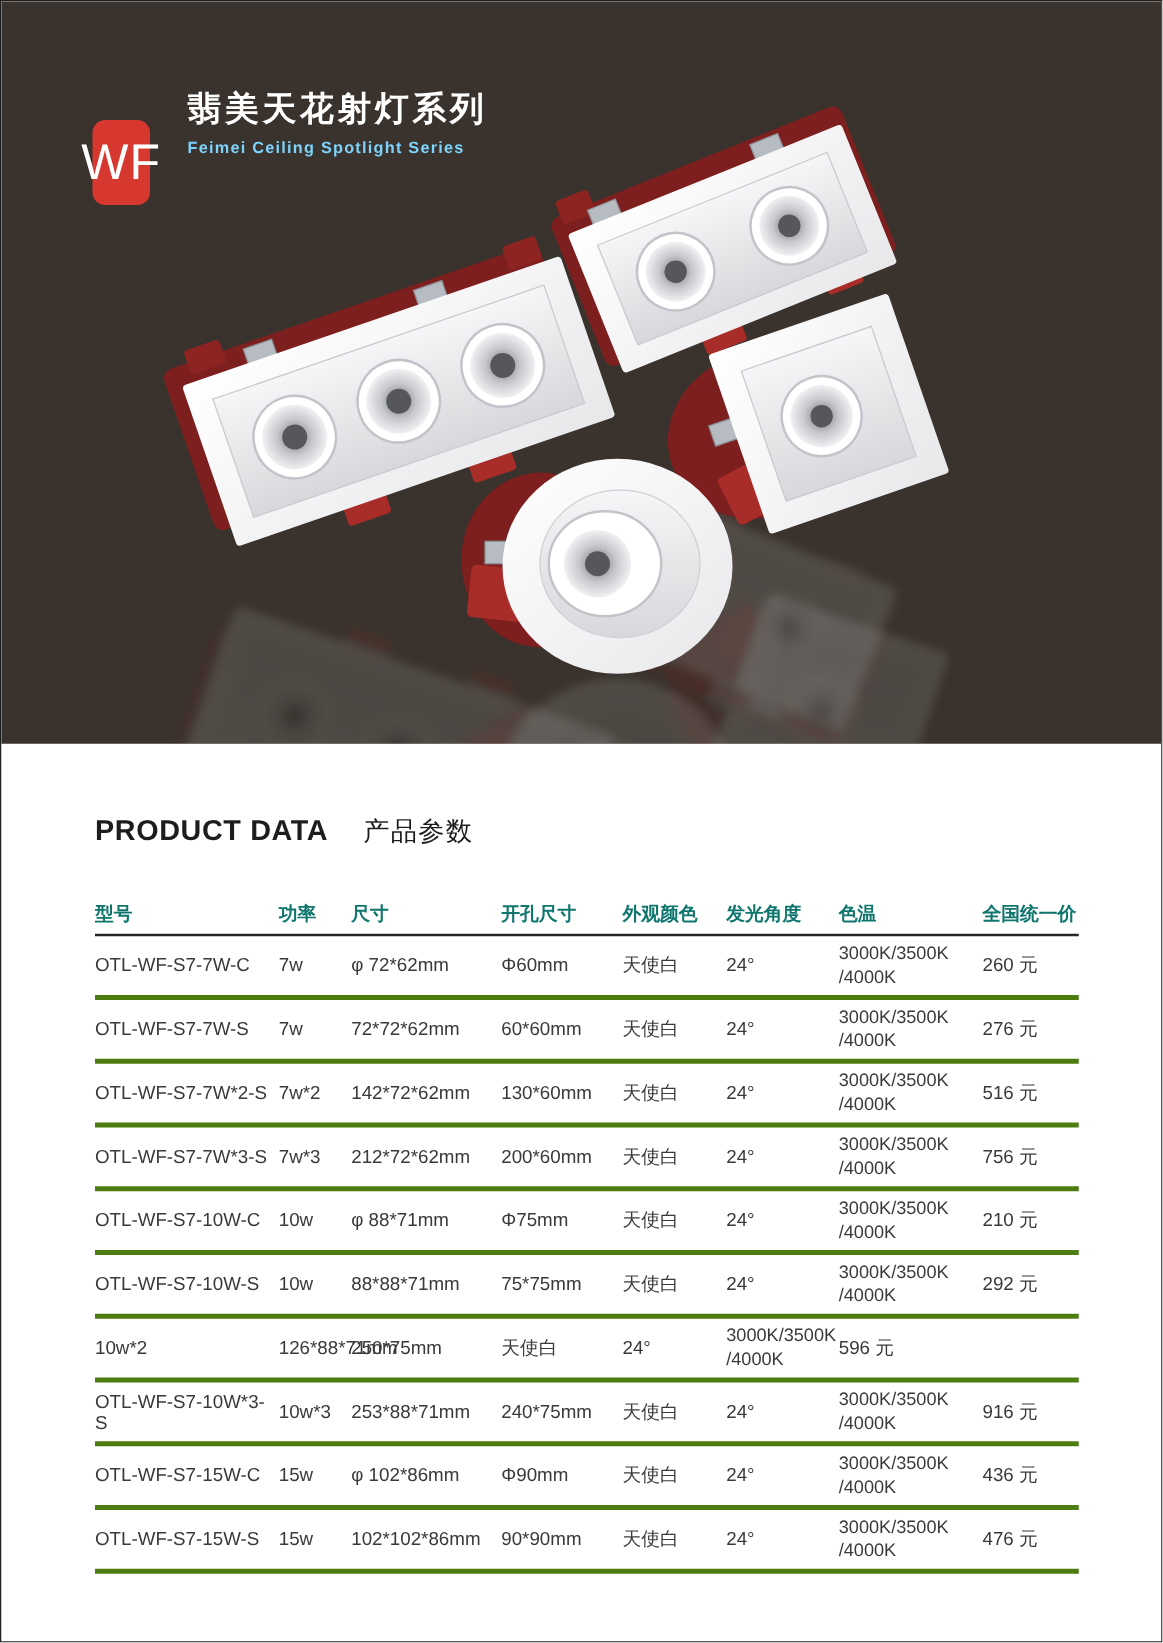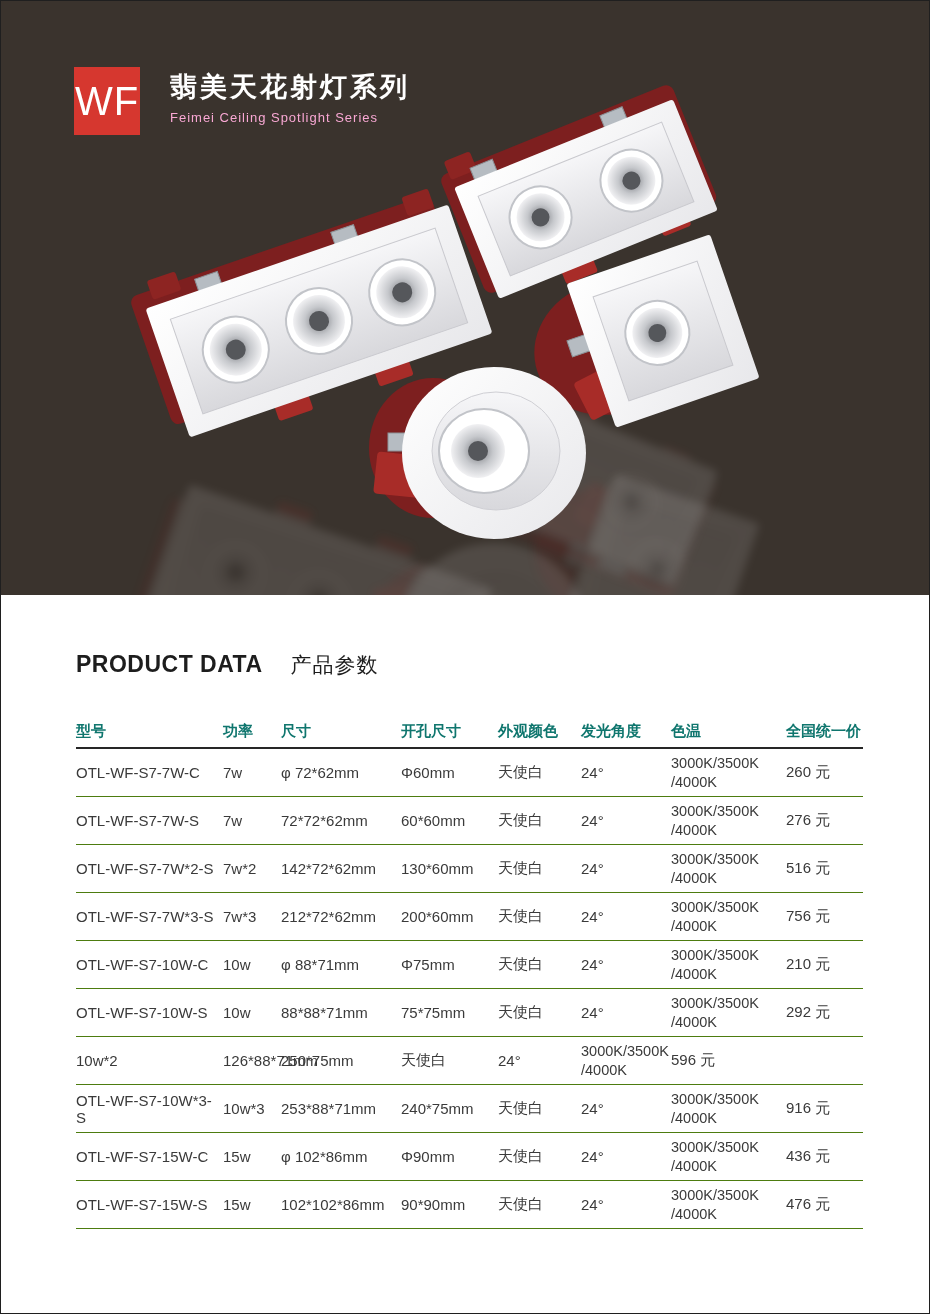--- a/index.html
+++ b/index.html
@@ -13,46 +13,46 @@
   .hero{
     position:relative;width:100%;height:594px;
     background:#3A332D;overflow:hidden;
   }
   .hero-art{position:absolute;left:0;top:0;}
   .brand{
     position:absolute;left:73px;top:66px;
     display:flex;align-items:flex-start;z-index:5;
   }
   .logo{
-    width:66px;height:68px;border-radius:0;
+    width:46px;height:68px;border-radius:10px;
     background:#D6372F;color:#ffffff;
     display:flex;align-items:center;justify-content:center;
-    font-size:40px;font-weight:300;letter-spacing:1px;
+    font-size:40px;font-weight:300;letter-spacing:1px;margin-top:29px;
   }
   .titles{margin-left:30px;padding-top:6px;}
   .title-cn{
     color:#ffffff;font-size:27px;font-weight:600;letter-spacing:3px;line-height:1.1;
   }
   .title-en{
-    color:#f9a8d4;font-size:13px;font-weight:400;letter-spacing:1px;margin-top:7px;
+    color:#7dd3fc;font-size:13px;font-weight:700;letter-spacing:1px;margin-top:7px;
   }
   
   .content{padding:56px 68px 12px 75px;border-radius:10px;}
   .section-title{display:flex;align-items:baseline;margin:0;}
   .section-title .en{font-size:23px;font-weight:700;color:#1d1d1d;letter-spacing:0.5px;}
   .section-title .cn{font-size:21px;font-weight:400;color:#1d1d1d;margin-left:28px;letter-spacing:1px;}
   .ptable{margin-top:36px;width:787px;}
   .thead,.tr{
     display:grid;
     grid-template-columns:147px 58px 120px 97px 83px 90px 115px 1fr;
     align-items:center;
   }
   .thead{height:32px;border-bottom:2px solid #262626;}
   .th{font-size:15px;font-weight:700;color:#0f766e;}
-  .tr{height:47px;border-bottom:1px solid #4d7c0f;}
+  .tr{height:47px;border-bottom:4px solid #4d7c0f;}
   .td{font-size:15px;font-weight:400;color:#3a3a3a;padding-right:4px;}
   .td.cct{white-space:pre-line;line-height:1.25;font-size:14.5px;}
 </style>
 </head>
 <body>
 
 <div class="page">
 
   <div class="hero">
 

